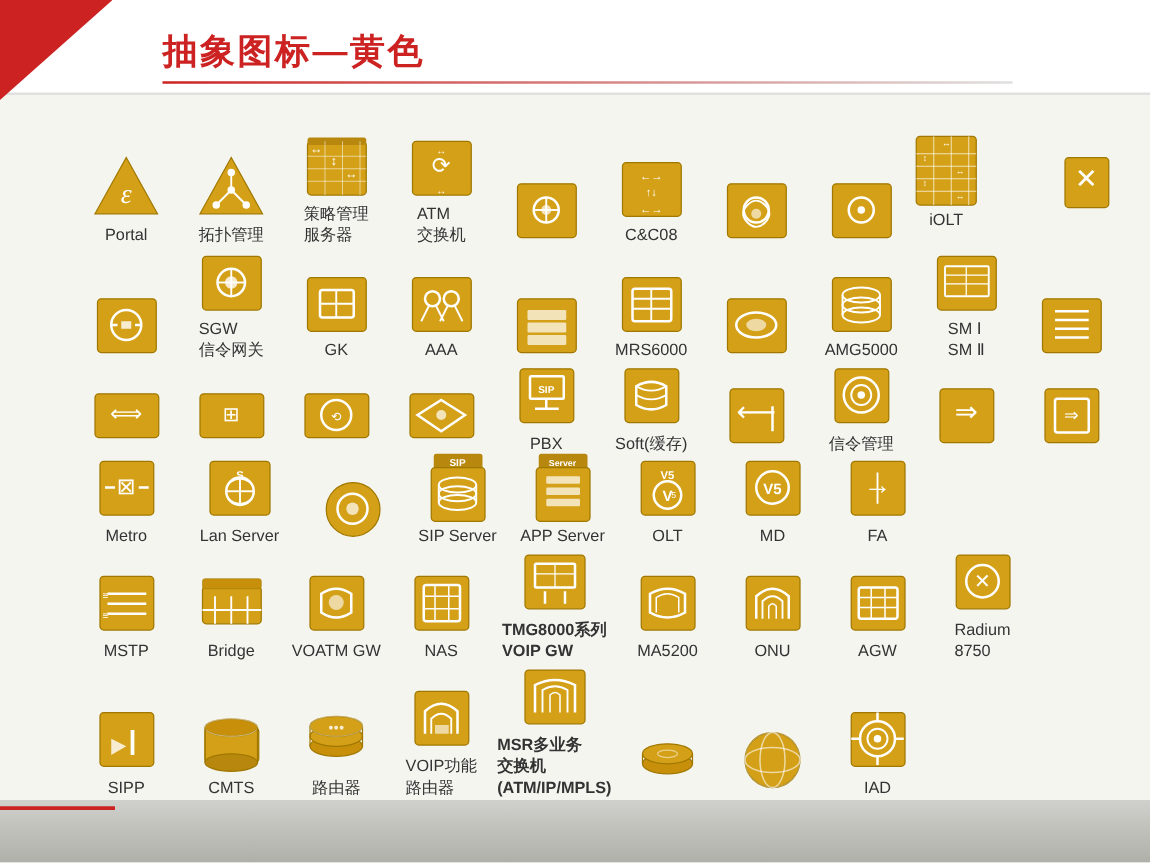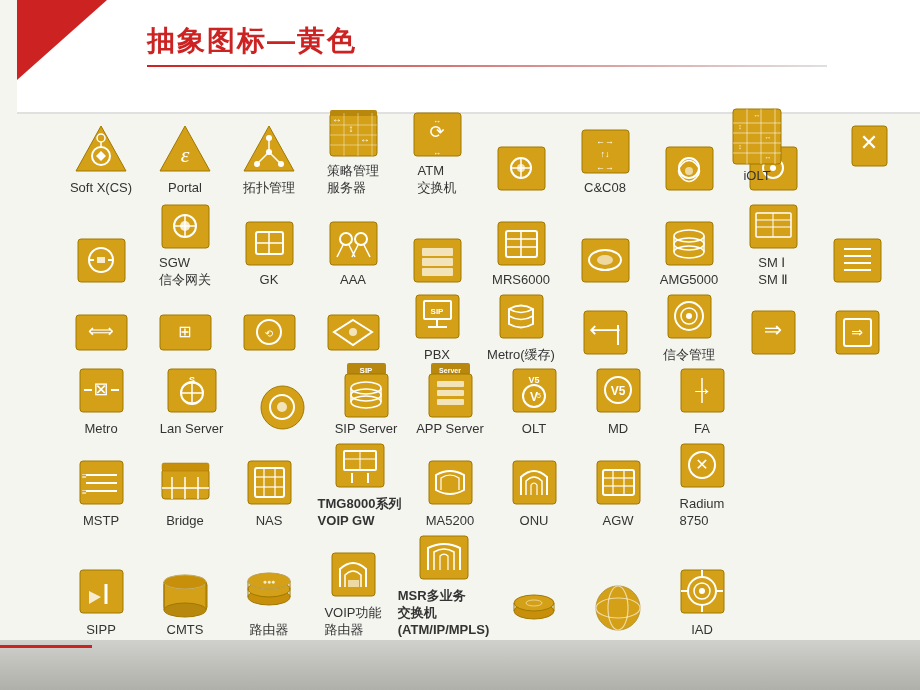--- a/index.html
+++ b/index.html
@@ -8,22 +8,22 @@
       height: 690px;
       background: #f5f5f0;
       font-family: 'SimHei', 'Microsoft YaHei', Arial, sans-serif;
       overflow: hidden;
       position: relative;
     }
 
     
     .header {
       position: absolute;
-      top: 0; left: 17px; right: 0;
-      height: 114px;
+      top: 0; left: 0; right: 0;
+      height: 76px;
       background: white;
       border-bottom: 2px solid #e0e0e0;
     }
     .header-red-triangle {
       position: absolute;
       top: 0; left: 0;
       width: 90px; height: 80px;
       background: #cc2222;
       clip-path: polygon(0 0, 100% 0, 0 100%);
     }
@@ -122,32 +122,20 @@
 <div class="header">
   <div class="header-red-triangle"></div>
   <div class="header-title">抽象图标—黄色</div>
   <div class="header-underline"></div>
 </div>
 
 <div class="content">
 
   <div class="icon-row" style="margin-top:10px; align-items:flex-end;">
 
-    <div class="icon-item">
-      <div class="icon-shape">
-        <svg width="55" height="50" viewBox="0 0 55 50">
-          <polygon points="27,2 52,47 2,47" fill="#d4a017" stroke="#a07800" stroke-width="1"></polygon>
-          <circle cx="27" cy="32" r="9" fill="none" stroke="#fff" stroke-width="2"></circle>
-          <path d="M22,32 L27,27 L32,32 L27,37 Z" fill="#fff"></path>
-          <circle cx="27" cy="14" r="4" fill="none" stroke="#fff" stroke-width="1.5"></circle>
-          <line x1="27" y1="18" x2="27" y2="24" stroke="#fff" stroke-width="1.5"></line>
-        </svg>
-      </div>
-      <div class="icon-label">Soft X(CS)</div>
-    </div>
 
     <div class="icon-item">
       <div class="icon-shape">
         <svg width="55" height="50" viewBox="0 0 55 50">
           <polygon points="27,2 52,47 2,47" fill="#d4a017" stroke="#a07800" stroke-width="1"></polygon>
           <text x="27" y="38" text-anchor="middle" font-size="22" fill="#fff" font-style="italic" font-family="serif">ε</text>
         </svg>
       </div>
       <div class="icon-label">Portal</div>
     </div>
@@ -440,21 +428,21 @@
 
     <div class="icon-item">
       <div class="icon-shape">
         <svg width="55" height="55" viewBox="0 0 55 55">
           <rect x="6" y="6" width="43" height="43" rx="3" fill="#d4a017" stroke="#a07800" stroke-width="1"></rect>
           <path d="M15,20 L15,35 Q27,42 39,35 L39,20 Q27,13 15,20 Z" fill="none" stroke="#fff" stroke-width="2"></path>
           <path d="M15,20 Q27,27 39,20" fill="none" stroke="#fff" stroke-width="1.5"></path>
           <path d="M15,27 Q27,34 39,27" fill="none" stroke="#fff" stroke-width="1.5"></path>
         </svg>
       </div>
-      <div class="icon-label">Metro(缓存)</div>
+      <div class="icon-label">Soft(缓存)</div>
     </div>
 
     <div class="icon-item">
       <div class="icon-shape">
         <svg width="55" height="55" viewBox="0 0 55 55">
           <rect x="6" y="6" width="43" height="43" rx="3" fill="#d4a017" stroke="#a07800" stroke-width="1"></rect>
           <text x="27" y="32" text-anchor="middle" font-size="22" fill="#fff">⟵</text>
           <line x1="40" y1="20" x2="40" y2="40" stroke="#fff" stroke-width="2"></line>
         </svg>
       </div>
@@ -625,20 +613,30 @@
           <rect x="4" y="8" width="47" height="8" rx="2" fill="#c8900a" stroke="#a07800" stroke-width="0.5"></rect>
           <line x1="14" y1="22" x2="14" y2="44" stroke="#fff" stroke-width="1.5"></line>
           <line x1="27" y1="22" x2="27" y2="44" stroke="#fff" stroke-width="1.5"></line>
           <line x1="40" y1="22" x2="40" y2="44" stroke="#fff" stroke-width="1.5"></line>
           <line x1="4" y1="33" x2="51" y2="33" stroke="#fff" stroke-width="1.5"></line>
         </svg>
       </div>
       <div class="icon-label">Bridge</div>
     </div>
 
+    <div class="icon-item">
+      <div class="icon-shape">
+        <svg width="55" height="55" viewBox="0 0 55 55">
+          <rect x="6" y="6" width="43" height="43" rx="3" fill="#d4a017" stroke="#a07800" stroke-width="1"></rect>
+          <path d="M15,20 Q27,12 39,20 L39,35 Q27,43 15,35 Z" fill="none" stroke="#fff" stroke-width="2"></path>
+          <circle cx="27" cy="27" r="6" fill="#fff" opacity="0.6"></circle>
+        </svg>
+      </div>
+      <div class="icon-label">VOATM GW</div>
+    </div>
 
     <div class="icon-item">
       <div class="icon-shape">
         <svg width="55" height="55" viewBox="0 0 55 55">
           <rect x="6" y="6" width="43" height="43" rx="3" fill="#d4a017" stroke="#a07800" stroke-width="1"></rect>
           <rect x="13" y="13" width="29" height="29" rx="2" fill="none" stroke="#fff" stroke-width="2"></rect>
           <line x1="13" y1="22" x2="42" y2="22" stroke="#fff" stroke-width="1.2"></line>
           <line x1="13" y1="32" x2="42" y2="32" stroke="#fff" stroke-width="1.2"></line>
           <line x1="22" y1="13" x2="22" y2="42" stroke="#fff" stroke-width="1.2"></line>
           <line x1="33" y1="13" x2="33" y2="42" stroke="#fff" stroke-width="1.2"></line>

